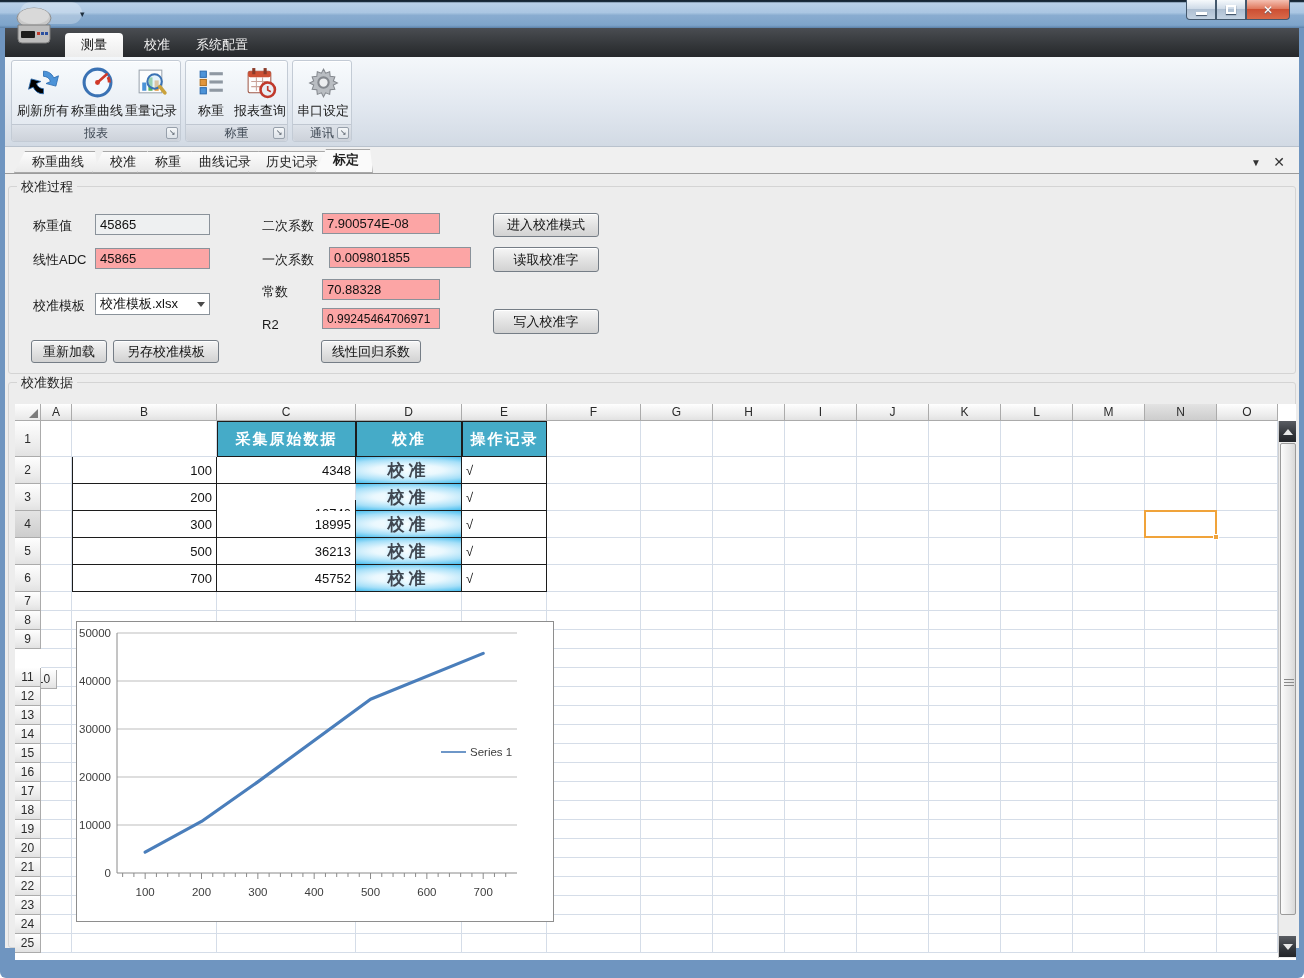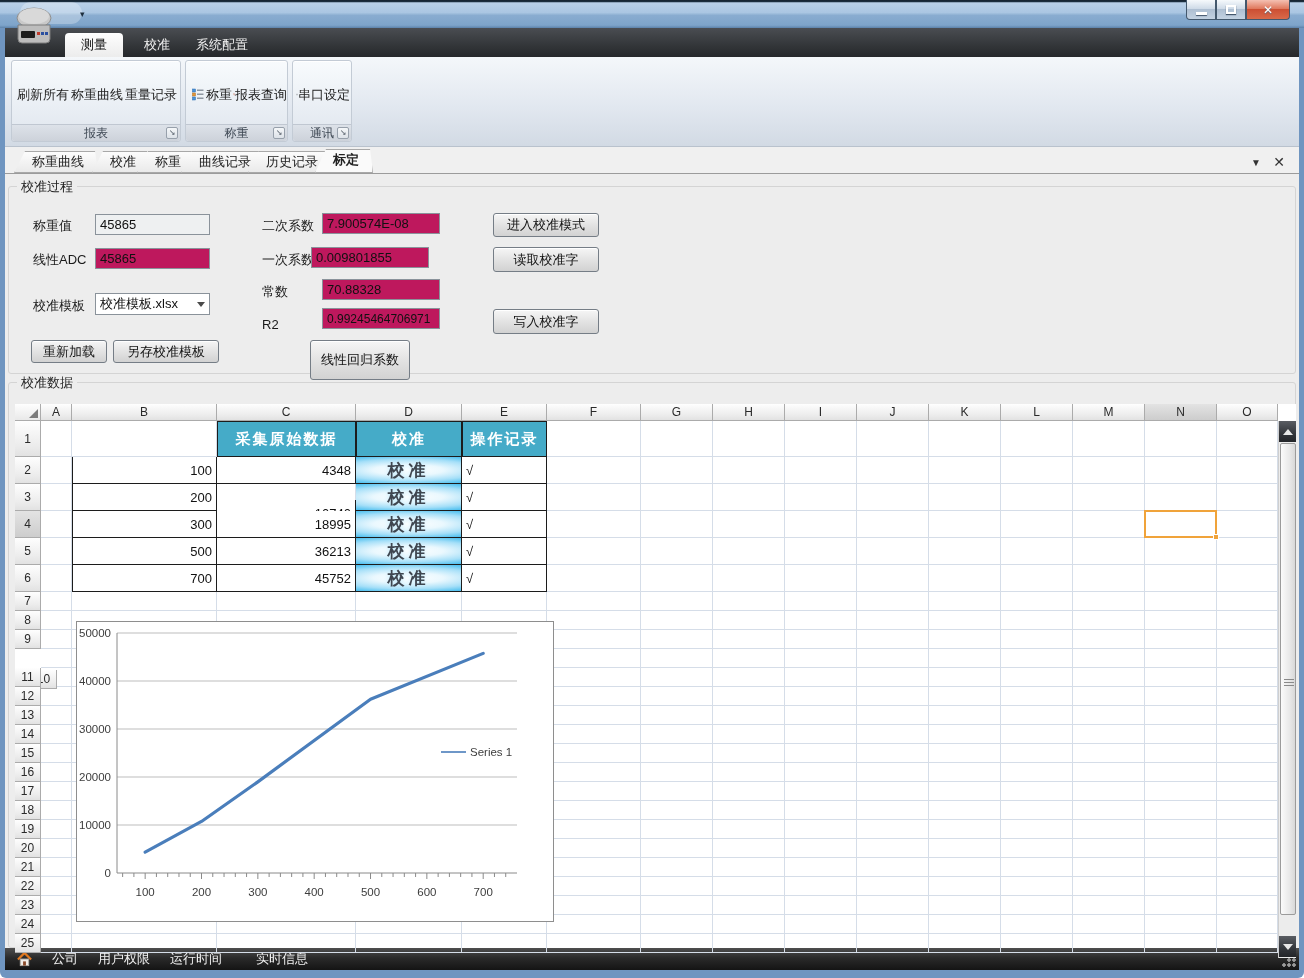--- a/index.html
+++ b/index.html
@@ -30,40 +30,40 @@
 
   
   .ribbon-body { position:absolute; left:5px; top:57px; width:1294px; height:90px;
     background:linear-gradient(#f4f7fa, #e2e8f0 55%, #d2dae4); border-bottom:1px solid #b9c2cd; }
   .rgroup { position:absolute; top:3px; height:82px; border:1px solid #c3cbd5; border-radius:3px;
     background:linear-gradient(#f8fbfd, #e9eef4 60%, #dfe5ed); box-shadow:inset 0 1px 0 #fff; }
   .rgroup-footer { position:absolute; left:0; right:0; bottom:0; height:17px; border-top:1px solid #c0c7d1; border-radius:0 0 3px 3px;
     background:linear-gradient(#dde2e9,#cdd2da); font-size:12px; color:#3d4753; text-align:center; line-height:16px; }
   .launcher { position:absolute; right:2px; bottom:2px; width:12px; height:12px; border:1px solid #97a0ab; border-radius:2px;
     font-size:8px; line-height:10px; text-align:center; color:#4e5863; background:linear-gradient(#f5f7f9,#dde2e8); cursor:default; }
-  .rbtn { position:absolute; top:2px; height:60px; display:flex; flex-direction:row; align-items:center; cursor:default;text-align:right; }
+  .rbtn { position:absolute; top:2px; height:60px; display:flex; flex-direction:column; align-items:center; cursor:default;text-align:right; }
   .rbtn svg { width:33px; height:33px; margin-top:3px; }
   .rbtn .lbl { font-size:13px; color:#1c1c1c; margin-top:3px; white-space:nowrap; }
 
   
   .doctabs { position:absolute; left:5px; top:147px; width:1294px; height:27px; background:#f0f0f0; border-bottom:1px solid #9b9b9b; }
   .dtab { position:absolute; bottom:0; height:22px; padding:0 14px 0 18px; line-height:21px; font-size:13px; color:#222;
     background:linear-gradient(#fdfdfd,#e9e9e9); clip-path:polygon(11px 0, calc(100% - 3px) 0, 100% 100%, 0 100%);
     box-shadow:inset 0 0 0 1px #a8a8a8; cursor:default; }
   .dtab.active { font-weight:bold; background:#fafafa; height:24px; }
   .dtab-menu { position:absolute; right:38px; bottom:5px; font-size:10px; color:#333; cursor:default; }
   .dtab-close { position:absolute; right:14px; bottom:3px; font-size:14px; color:#333; cursor:default; }
 
   
   .content { position:absolute; left:5px; top:174px; width:1294px; height:774px; background:#ededed; }
   .groupbox { position:absolute; border:1px solid #d4d4d4; border-radius:3px; background:#ededed; }
   .gb-label { position:absolute; top:-9px; left:8px; padding:0 4px; background:#ededed; font-size:13px; color:#1f1f1f; }
 
   .fldlabel { position:absolute; font-size:13px; color:#1a1a1a; white-space:nowrap; }
-  .txt { position:absolute; height:21px; border:1px solid #8a929a; background:#be185d; font-size:13px; padding:0 4px;
+  .txt { position:absolute; height:21px; border:1px solid #8a929a; background:#fca5a5; font-size:13px; padding:0 4px;
     font-family:"Liberation Sans","DejaVu Sans",sans-serif; color:#111; }
   .txt.ro { background:#eef0f1; }
   .btn { position:absolute; border:1px solid #757d86; border-radius:3px; background:linear-gradient(#f6f6f6,#e3e3e3 50%,#d2d2d2);
     font-size:13px; color:#111; display:flex; align-items:center; justify-content:center; cursor:default;
     font-family:"Liberation Sans","DejaVu Sans",sans-serif; box-shadow:inset 0 1px 0 #fff; }
   .combo { position:absolute; height:22px; border:1px solid #8a929a; background:#fff; font-size:13px; color:#111;
     display:flex; align-items:center; padding-left:4px; cursor:default; }
   .combo .arr { position:absolute; right:4px; top:8px; width:0; height:0; border-left:4px solid transparent; border-right:4px solid transparent; border-top:5px solid #4a4a4a; }
 
   
@@ -260,29 +260,29 @@
         <span class="arr"></span>
       </div>
 
       <button class="btn" style="left:22px; top:153px; width:76px; height:23px;">重新加载</button>
       <button class="btn" style="left:104px; top:153px; width:106px; height:23px;">另存校准模板</button>
 
       <span class="fldlabel" style="left:253px; top:30px;">二次系数</span>
       <input class="txt" style="left: 313px; top: 26px; width: 118px;" value="7.900574E-08">
 
       <span class="fldlabel" style="left:253px; top:64px;">一次系数</span>
-      <input class="txt" style="left: 302px; top: 60px; width: 118px;" value="0.009801855">
+      <input class="txt" style="left: 320px; top: 60px; width: 142px;" value="0.009801855">
 
       <span class="fldlabel" style="left:253px; top:96px;">常数</span>
       <input class="txt" style="left: 313px; top: 92px; width: 118px;" value="70.88328">
 
       <span class="fldlabel" style="left:253px; top:130px;">R2</span>
       <input class="txt" style="left: 313px; top: 121px; width: 118px; font-size: 12px;" value="0.99245464706971">
 
-      <button class="btn" style="left:301px; top:153px; width:100px; height:40px;">线性回归系数</button>
+      <button class="btn" style="left:312px; top:153px; width:100px; height:23px;">线性回归系数</button>
 
       <button class="btn" style="left:484px; top:26px; width:106px; height:24px;">进入校准模式</button>
       <button class="btn" style="left:484px; top:60px; width:106px; height:25px;">读取校准字</button>
       <button class="btn" style="left:484px; top:122px; width:106px; height:25px;">写入校准字</button>
     </div>
 
     <div class="groupbox" style="left:3px; top:208px; width:1288px; height:566px;">
       <span class="gb-label">校准数据</span>
 
       <div id="grid">
@@ -464,25 +464,13 @@
           <div class="num-cell" style="left: 202px; top: 161px; width: 139px; height: 27px; border-left: none;">45752</div>
           <div class="glow-cell" style="left: 341px; top: 161px; width: 106px; height: 27px;">校准</div>
           <div class="chk-cell" style="left: 447px; top: 161px; width: 85px; height: 27px;">√</div>
           <div class="sel-cell" style="left: 1129px; top: 106px; width: 73px; height: 28px; border-color: rgb(240, 163, 58);">
             <div class="sel-handle" style="background: rgb(240, 163, 58);"></div>
           </div>
         </div>
     </div>
   </div>
 
-  <div class="statusbar">
-    <svg width="15" height="15" viewBox="0 0 16 16">
-      <path d="M1 8 L8 1 L15 8" fill="none" stroke="#e07820" stroke-width="2.4"></path>
-      <rect x="3.5" y="7.5" width="9" height="7" fill="#f0ede8" stroke="#b0aca4"></rect>
-      <rect x="6.5" y="10" width="3" height="4.5" fill="#8a4a2a"></rect>
-    </svg>
-    <span class="sb-item">公司</span>
-    <span class="sb-item">用户权限</span>
-    <span class="sb-item">运行时间</span>
-    <span class="sb-item" style="margin-left:14px;">实时信息</span>
-    <div class="size-grip"></div>
-  </div>
 </div>
 
 </body></html>

